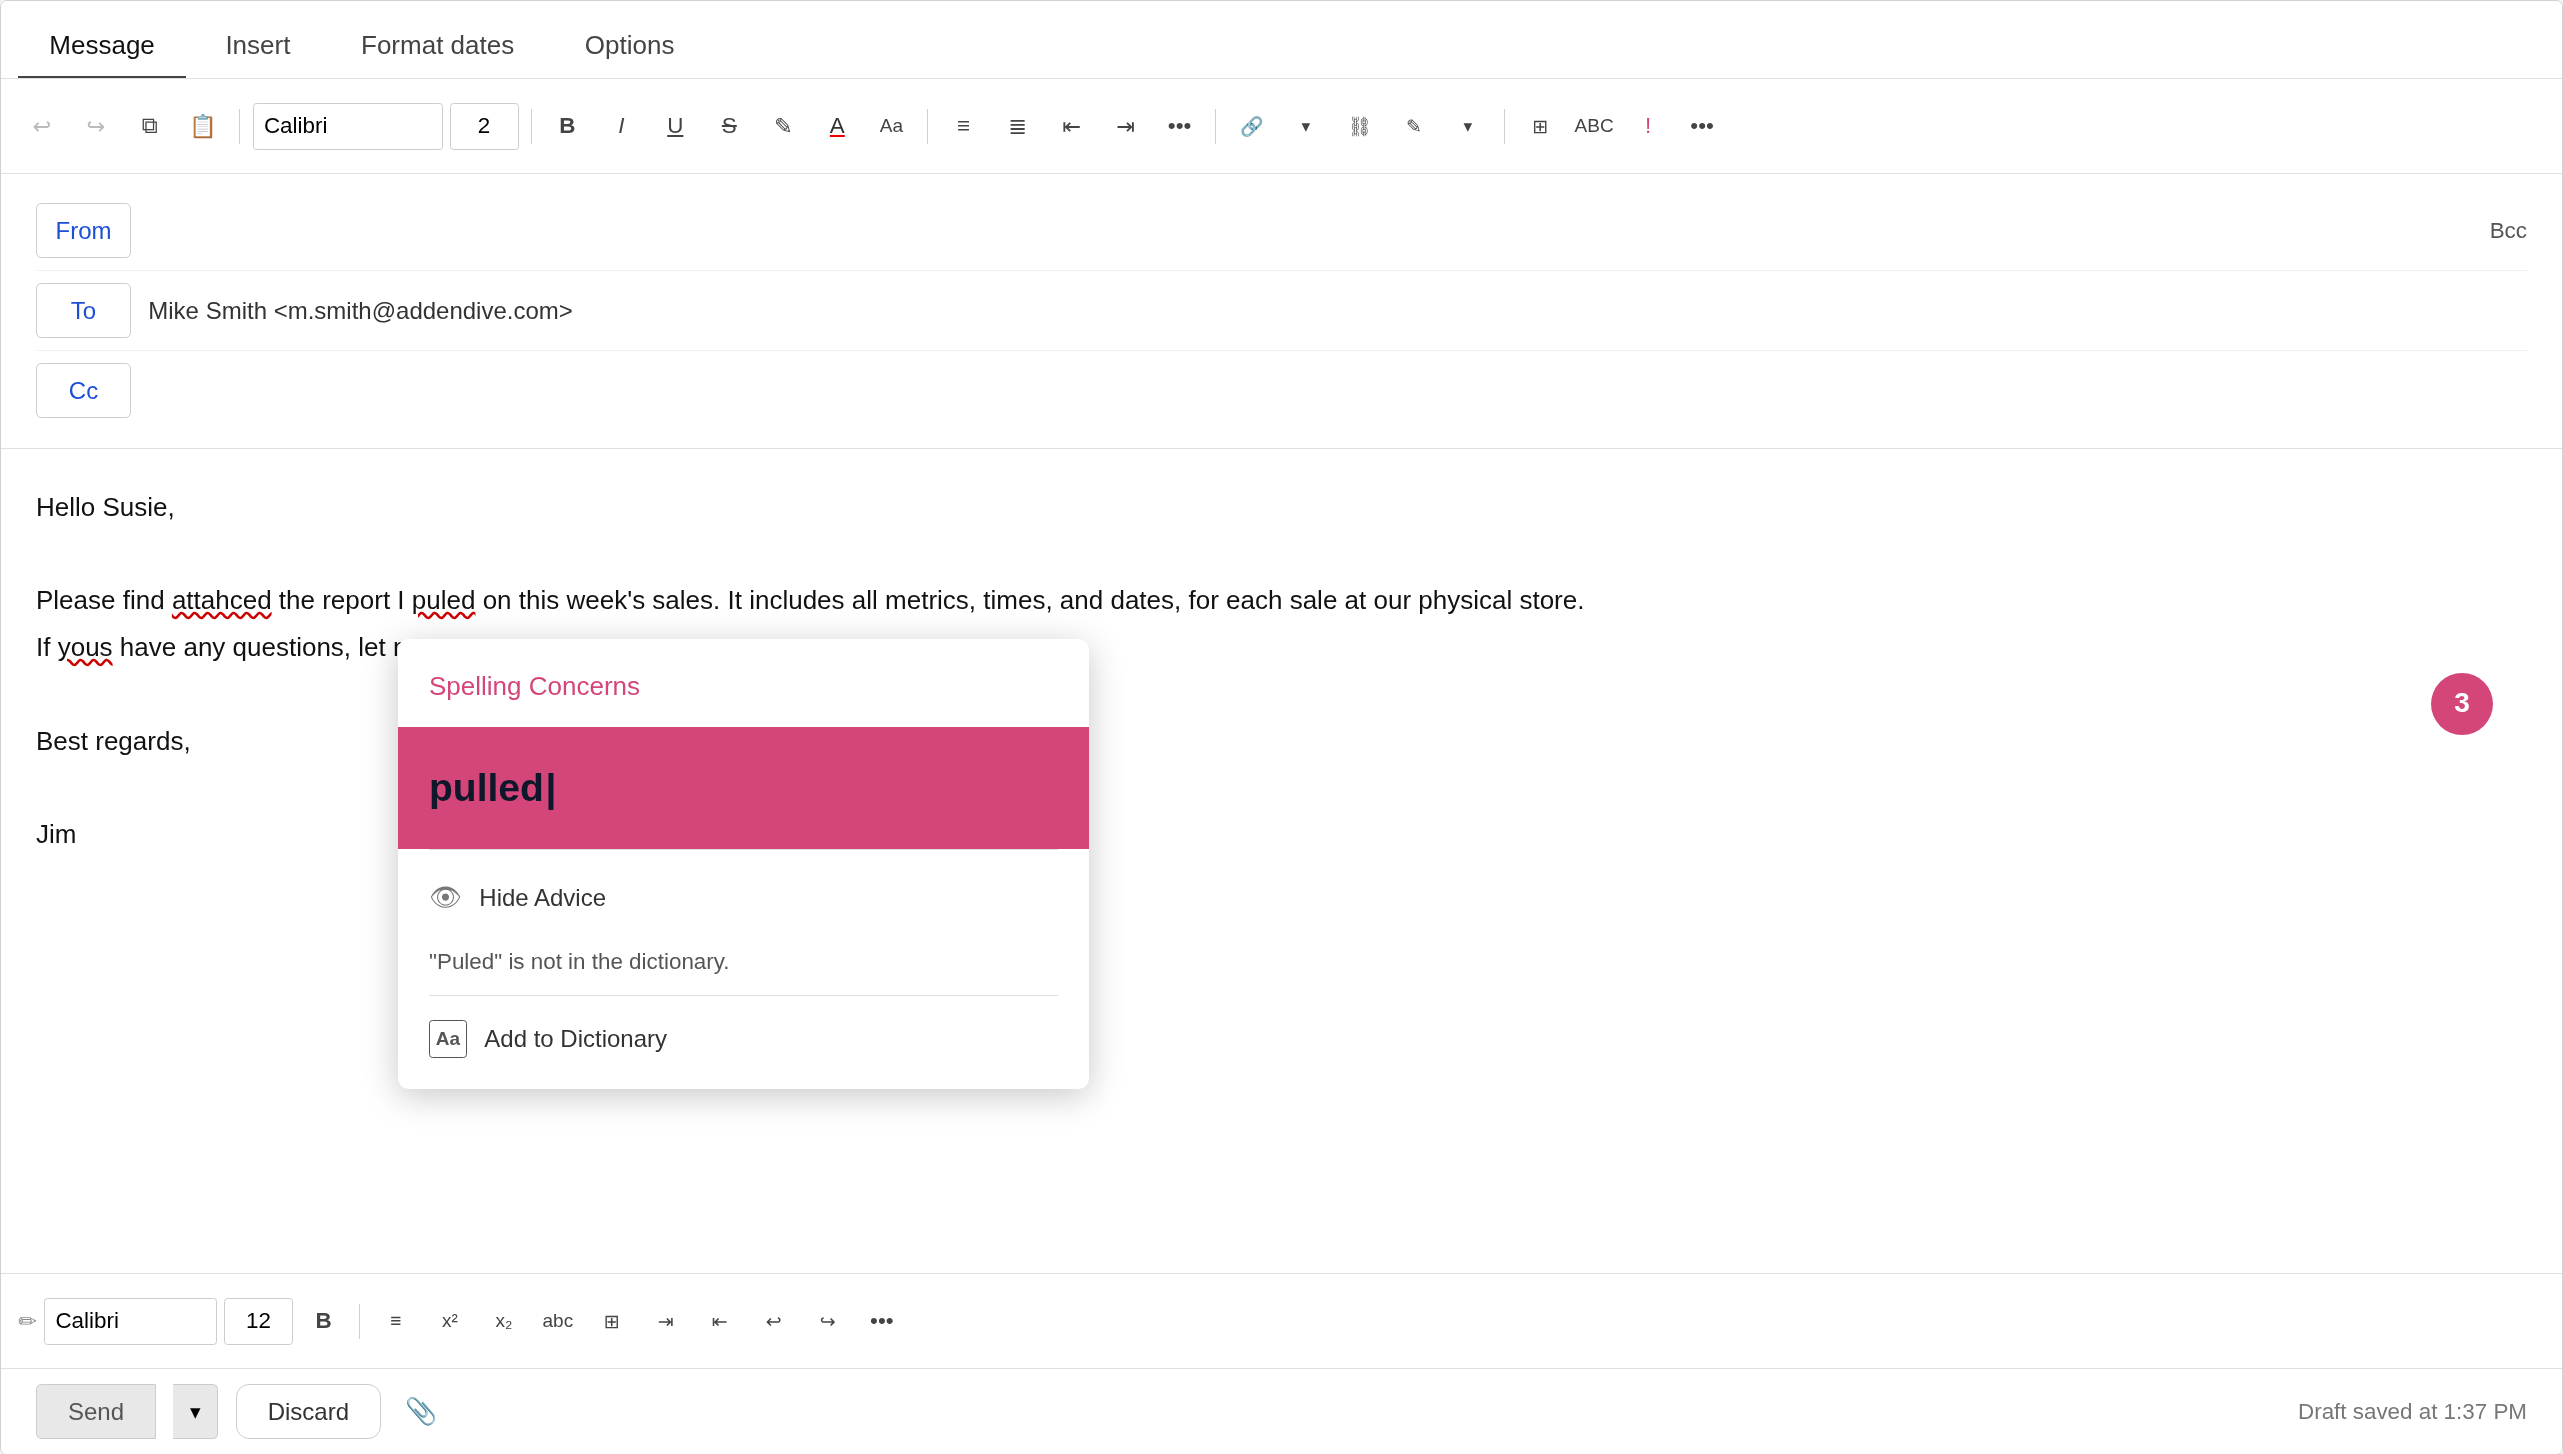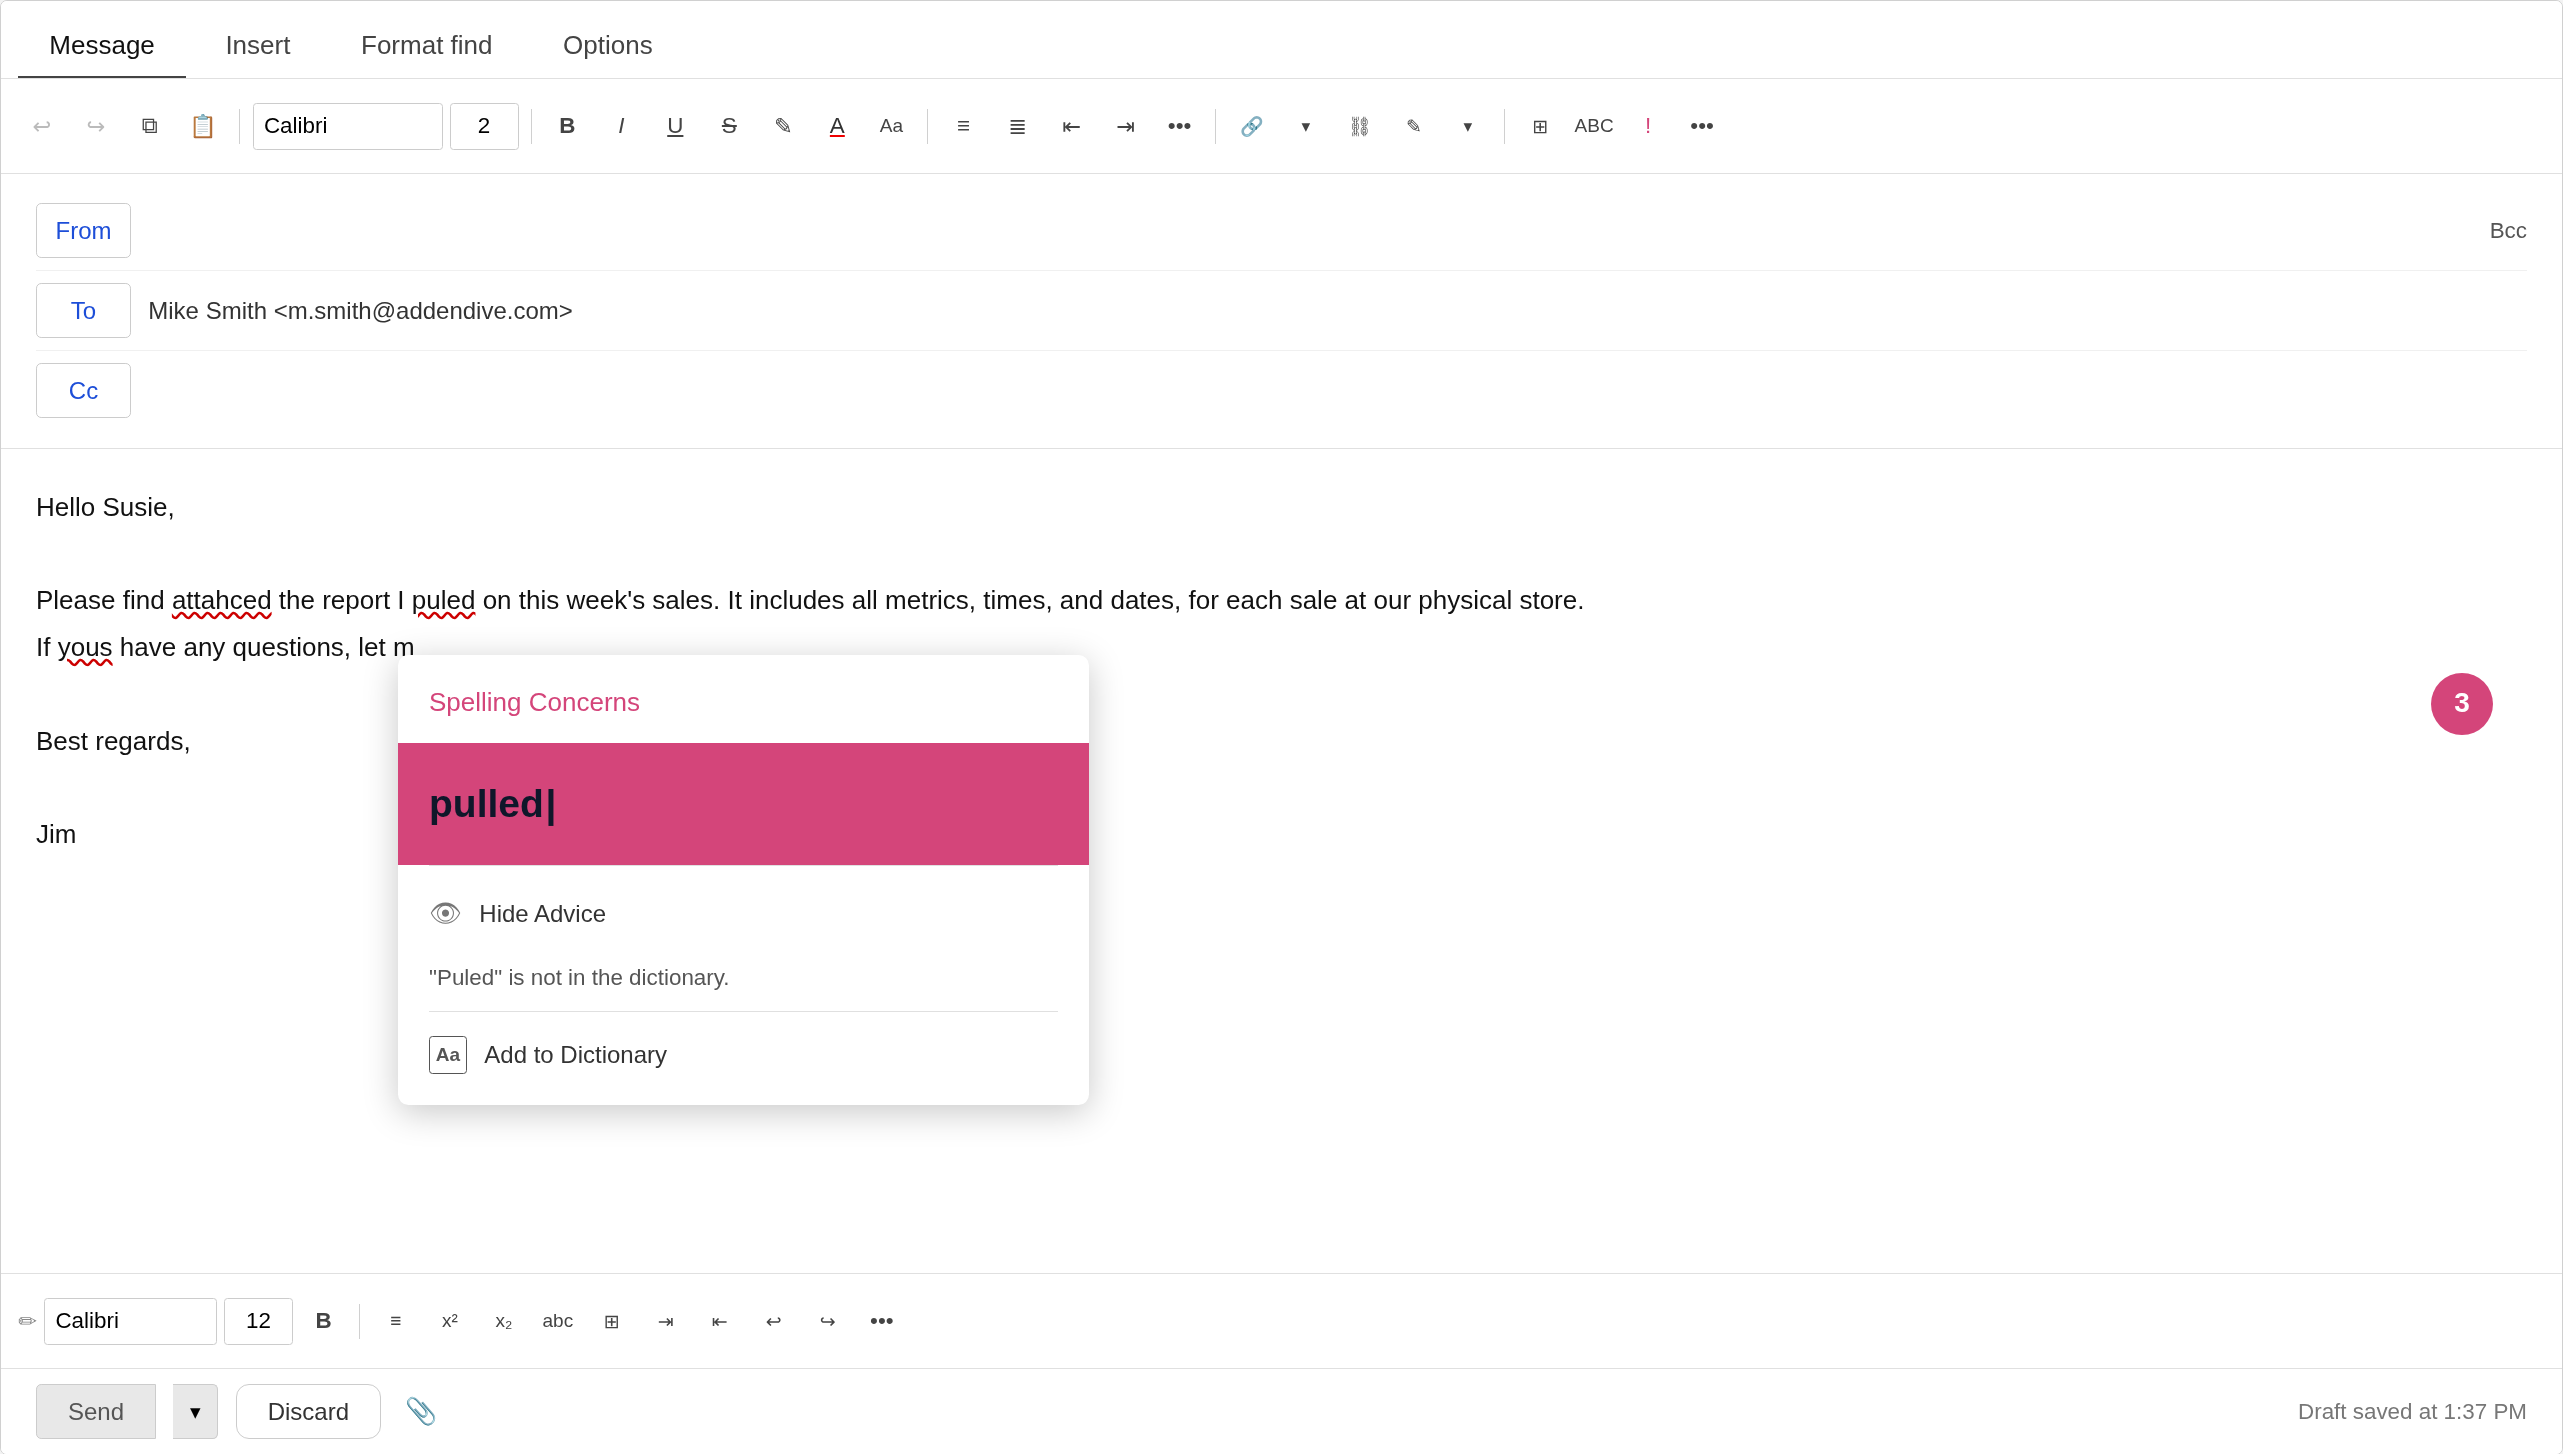--- a/index.html
+++ b/index.html
@@ -165,21 +165,21 @@
     }
 
     .misspelled {
       text-decoration: underline wavy #cc0000;
       text-decoration-color: #cc0000;
     }
 
     
     .spelling-popup {
       position: absolute;
-      top: 206px;
+      top: 190px;
       left: 397px;
       width: 691px;
       background: #fff;
       border-radius: 10.4px;
       box-shadow: 0 7px 35px rgba(0,0,0,0.22);
       z-index: 100;
       overflow: hidden;
     }
 
     .popup-header {
@@ -372,21 +372,21 @@
     }
   </style>
 </head>
 <body>
 
 <div class="app-window">
 
   <div class="tab-bar">
     <div class="tab-item active">Message</div>
     <div class="tab-item">Insert</div>
-    <div class="tab-item">Format find</div>
+    <div class="tab-item">Format dates</div>
     <div class="tab-item">Options</div>
   </div>
 
   <div class="toolbar">
     <button class="toolbar-btn disabled">↩</button>
     <button class="toolbar-btn disabled">↪</button>
     <button class="toolbar-btn">⧉</button>
     <button class="toolbar-btn">📋</button>
     <div class="toolbar-separator"></div>
     <input class="font-input" type="text" value="Calibri" style="">

